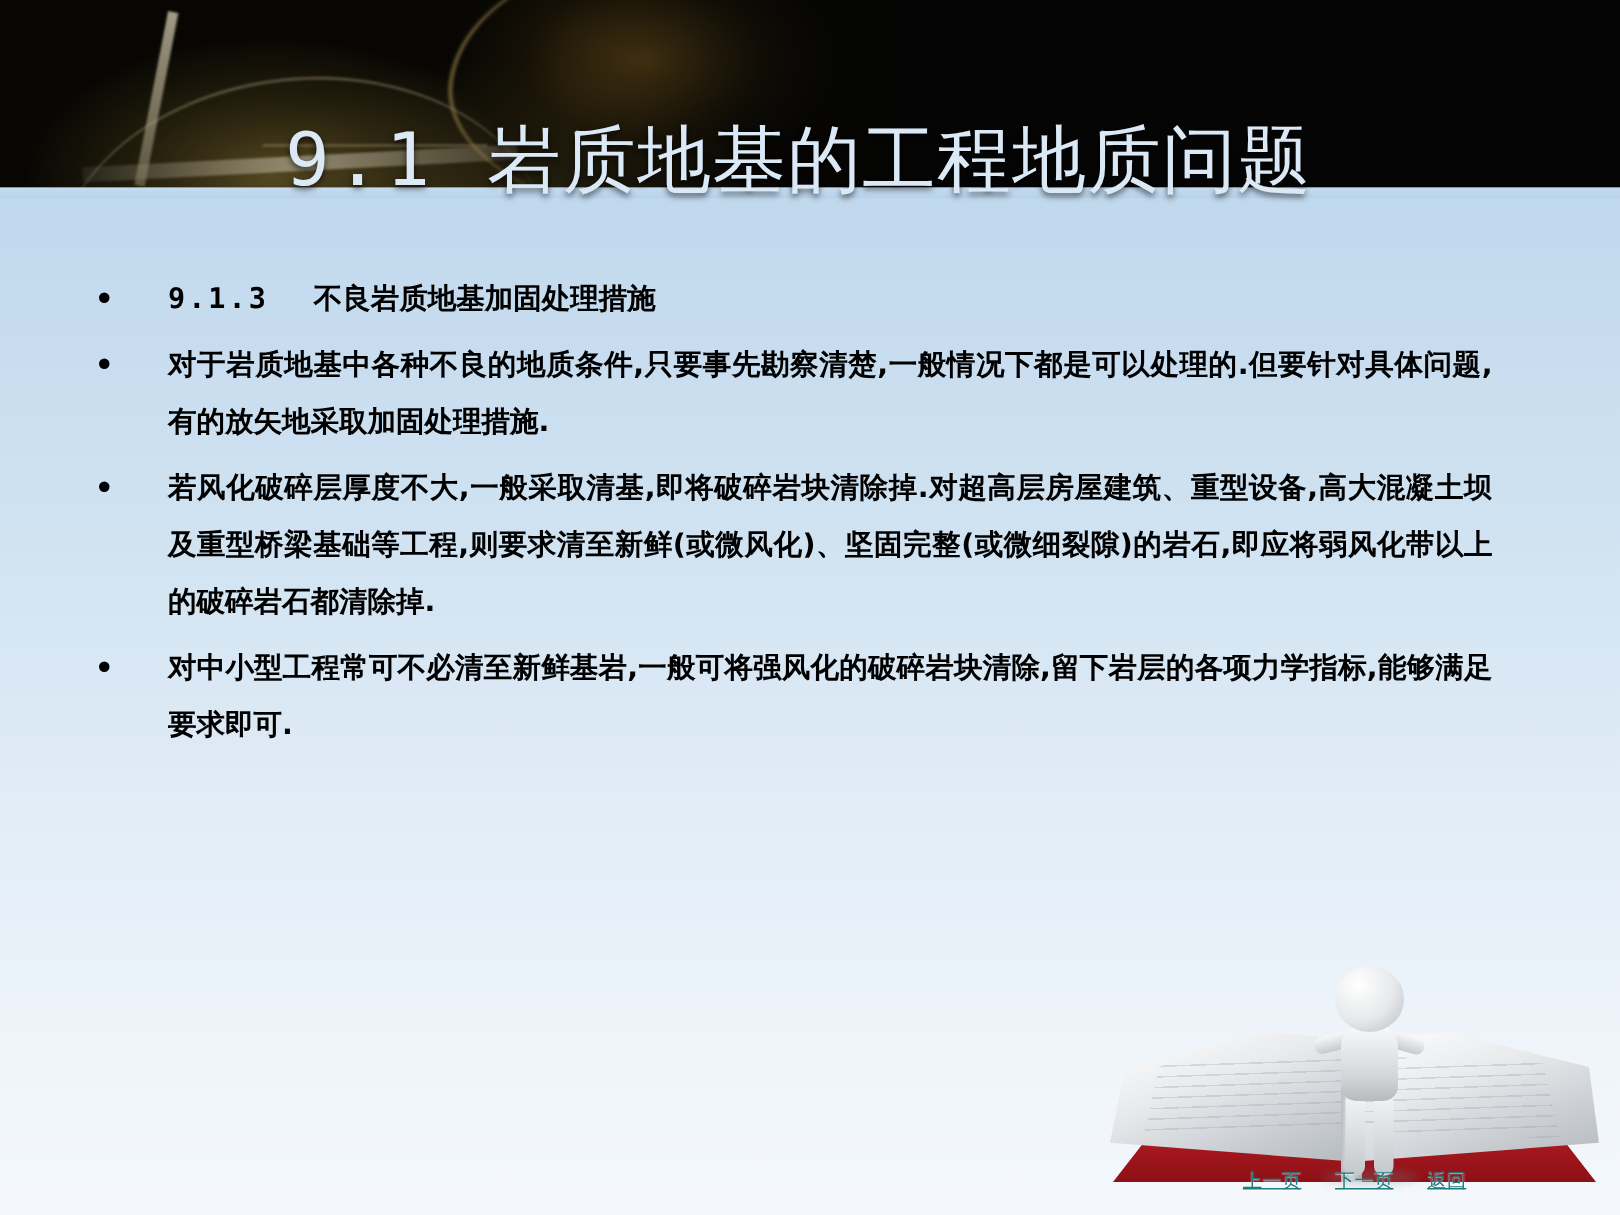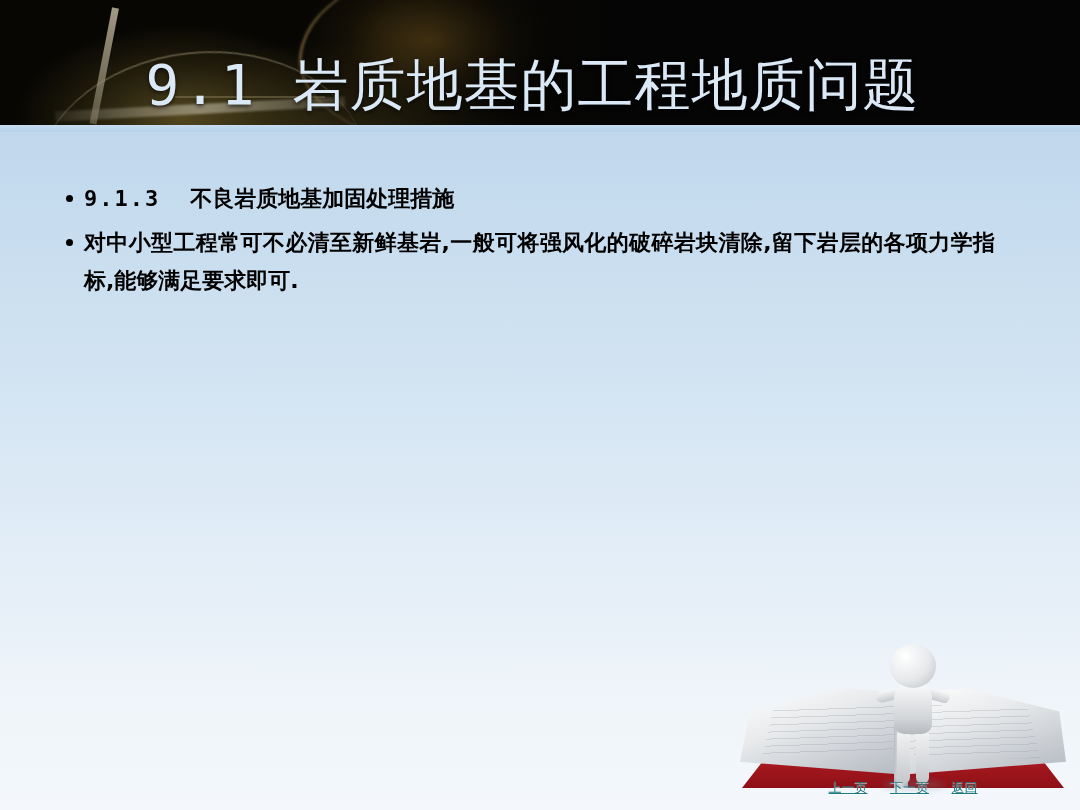--- a/index.html
+++ b/index.html
@@ -53,50 +53,50 @@
     position:absolute;left:55px;top:104px;width:290px;height:10px;
     background:linear-gradient(90deg,rgba(200,192,168,.10),rgba(205,198,176,.62),rgba(170,160,130,.25));
     transform:rotate(-3deg);filter:blur(.8px);
   }
   .header .fadeR{
     position:absolute;left:380px;top:0;width:700px;height:125px;
     background:linear-gradient(90deg,rgba(5,5,5,0) 0%,rgba(5,5,5,.75) 35%,#050505 70%);
   }
 
   .title{
-    position:absolute;left:0;top:48px;width:1065px;
+    position:absolute;left:0;top:74px;width:1065px;
     text-align:center;
     font-family:"DejaVu Serif","Liberation Serif",serif;
-    font-size:56px;letter-spacing:1px;
+    font-size:49px;letter-spacing:1px;
     color:#dbe9f6;white-space:nowrap;
     text-shadow:0 2px 4px rgba(0,0,0,.65);
     z-index:4;
   }
   .title .num{font-family:"DejaVu Sans Mono","Liberation Mono",monospace;letter-spacing:4px;}
   .title .gap{display:inline-block;width:34px;}
 
   
   .underband{
     position:absolute;left:0;top:125px;width:1080px;height:7px;
     background:linear-gradient(180deg,#c6dcf0,#b6d2ea);
   }
 
   
   .body{
     position:absolute;left:0;top:180px;width:1080px;
   }
   ul.blist{list-style:none;margin:0;padding:0;}
   ul.blist > li{
     position:relative;
-    padding-left:84px;
+    padding-left:112px;
     padding-right:85px;
     color:#000;
     font-family:"DejaVu Sans","Liberation Sans",sans-serif;
     font-weight:bold;
-    font-size:22px;
+    font-size:19px;
     line-height:38px;
     margin-bottom:6px;
     text-align:justify;
     text-justify:inter-character;
   }
   ul.blist > li::before{
     content:"";position:absolute;left:66px;top:15px;
     width:7px;height:7px;border-radius:50%;background:#000;
   }
   li.heading{
@@ -206,22 +206,24 @@
 
   <div class="underband"></div>
 
   <div class="body">
     <ul class="blist">
 
       <li class="heading">
         <span class="num">9.1.3</span><span class="gap"></span><span>不良岩质地基加固处理措施</span>
       </li>
 
-
-
+      <li>对于岩质地基中各种不良的地质条件,只要事先勘察清楚,一般情况下都是可以处理的.但要针对具体问题,有的放矢地采取加固处理措施.</li>
+
+
+      <li>若风化破碎层厚度不大,一般采取清基,即将破碎岩块清除掉.对超高层房屋建筑、重型设备,高大混凝土坝及重型桥梁基础等工程,则要求清至新鲜(或微风化)、坚固完整(或微细裂隙)的岩石,即应将弱风化带以上的破碎岩石都清除掉.</li>
 
       <li>对中小型工程常可不必清至新鲜基岩,一般可将强风化的破碎岩块清除,留下岩层的各项力学指标,能够满足要求即可.</li>
 
     </ul>
   </div>
 
   <div class="bookart">
     <div class="book">
       <div class="cover"></div>
       <div class="pagesL"></div>

